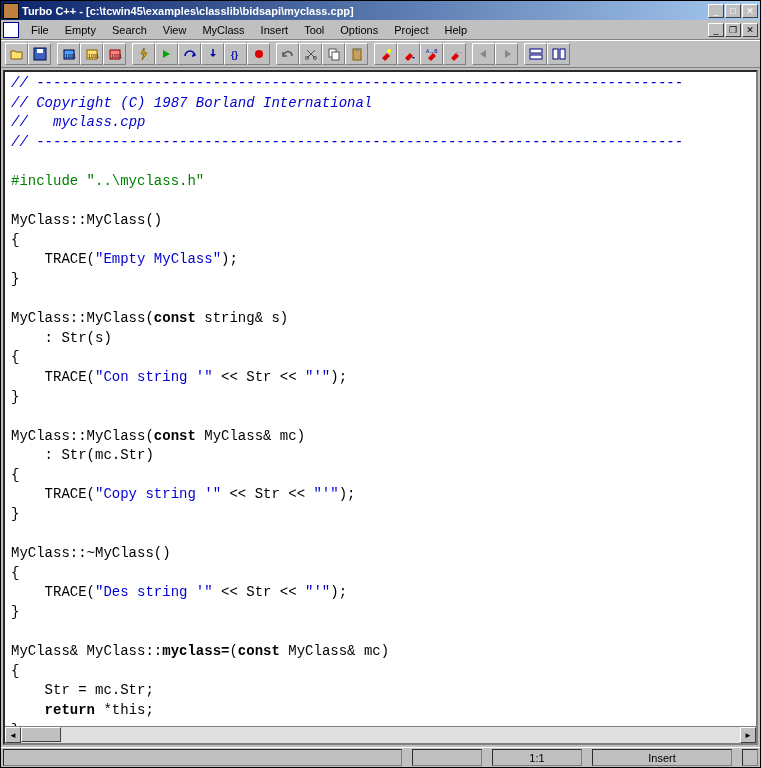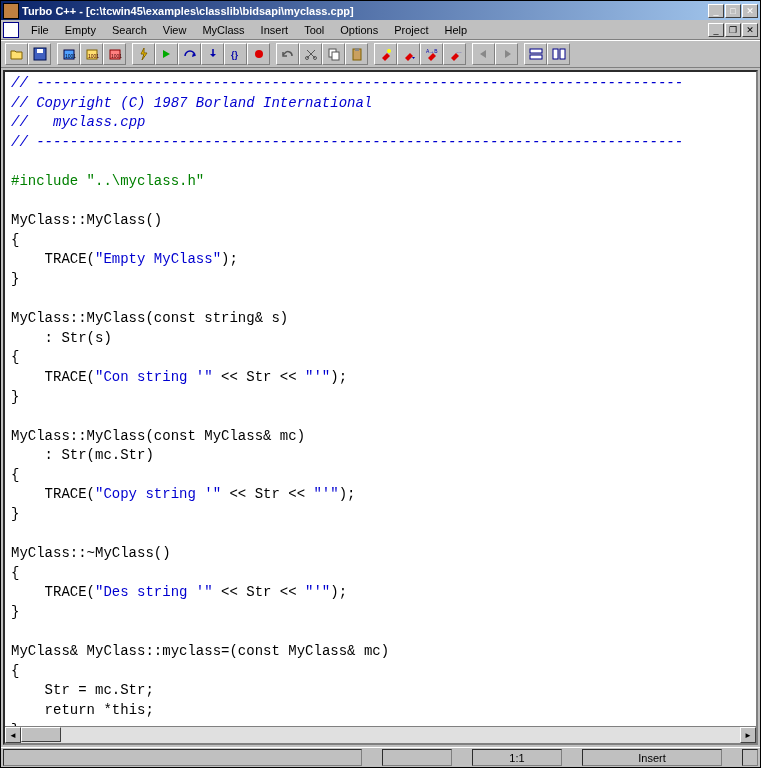--- a/index.html
+++ b/index.html
@@ -17,24 +17,24 @@
 .toolbar { height: 28px; background: #c0c0c0; display: flex; align-items: center; padding: 2px 4px; gap: 0; border-bottom: 1px solid #808080; border-top: 1px solid #fff; }
 .tb-btn { width: 23px; height: 22px; background: #c0c0c0; border: 1px solid #fff; border-right-color: #808080; border-bottom-color: #808080; cursor: pointer; display:flex; align-items:center; justify-content:center; font-size:10px; }
 .tb-sep { width: 6px; height: 22px; }
 .editor-wrap { flex: 1; background: #c0c0c0; padding: 2px; display: flex; flex-direction: column; min-height: 0; }
 .editor-frame { flex: 1; border: 2px inset #808080; background: #fff; display:flex; flex-direction:column; min-height:0; }
 .editor { flex: 1; overflow: hidden; padding: 2px 2px 0 6px; font-family: "Courier New", monospace; font-size: 14px; line-height: 1.4; white-space: pre; color: #000; }
 .hscroll { height: 17px; background: #c0c0c0; border-top:1px solid #808080; display:flex; }
 .sc-btn { width:16px; height:16px; background:#c0c0c0; border:1px solid #fff; border-right-color:#404040; border-bottom-color:#404040; display:flex;align-items:center;justify-content:center; font-size:8px;}
 .sc-track { flex:1; background: repeating-conic-gradient(#fff 0 25%, #c0c0c0 0 50%) 50% / 2px 2px; position:relative;}
 .sc-thumb { position:absolute; left:0; top:0; width:40px; height:15px; background:#c0c0c0; border:1px solid #fff; border-right-color:#404040; border-bottom-color:#404040;}
-.statusbar { height: 20px; background: #c0c0c0; border-top: 1px solid #fff; display: flex; align-items: center; padding: 1px 2px; gap:20px;}
+.statusbar { height: 20px; background: #c0c0c0; border-top: 1px solid #fff; display: flex; align-items: center; padding: 1px 2px; gap:10px;}
 .status-cell { border: 1px inset #808080; height: 17px; display:flex; align-items:center; justify-content:center; padding:0 4px; font-size:11px; }
 .sc-flex { flex:1; }
-.kw { font-weight: normal; }
+.kw { font-weight: bold; }
 .pre { color: #008000; }
 .str { color: #0000d0; }
 .cmt { color: #0000d0; font-style: italic; }
 .dash { color:#0000d0; font-style:italic;}
 .tb-glyph { width:14px;height:14px; }
 </style>
 </head>
 <body>
 
 <div class="window">

